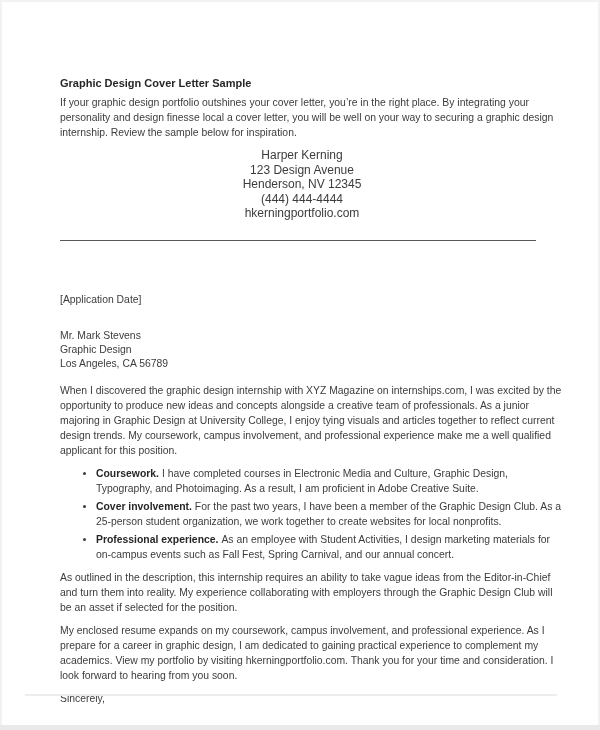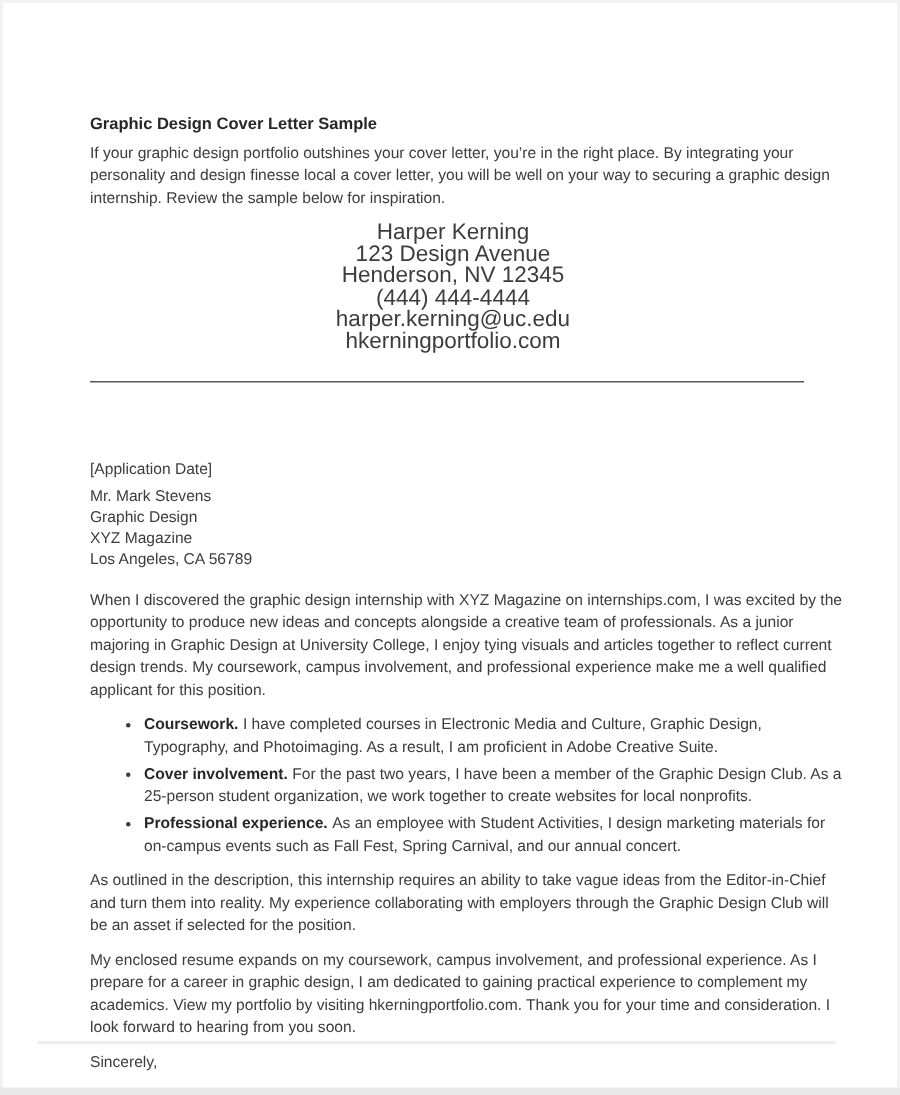--- a/index.html
+++ b/index.html
@@ -15,28 +15,28 @@
     padding:74px 34px 0 58px;
     color:#3c3c3c;
   }
   .title {
     font-size:11px; font-weight:bold; color:#272727; margin:0 0 4px 0; line-height:15px;
   }
   p { font-size:10.4px; line-height:15px; margin:8px 0; color:#3c3c3c; }
   .intro { margin:0 0 8px 0; }
   .contact {
     position:relative; left:-10px;
-    text-align:center; font-size:15px; line-height:14.5px; color:#3c3c3c;
+    text-align:center; font-size:12px; line-height:14.5px; color:#3c3c3c;
   }
   .divider {
     border:none; border-top:1px solid #585858; height:0;
     width:476px; margin:19px 0 0 0;
   }
   .app-date { margin-top:51px; margin-bottom:4px; }
-  .recipient { font-size:10.4px; line-height:14px; color:#3c3c3c; margin-top:4px; }
+  .recipient { font-size:10.4px; line-height:14px; color:#3c3c3c; margin-top:22px; }
   .body-para { margin-top:12px; }
   ul.quals { margin:6px 0 8px 0; padding:0 0 0 36px; }
   ul.quals li {
     font-size:10.4px; line-height:15px; margin:0 0 3px 0; color:#3c3c3c;
     list-style-type:disc;
   }
   .lbl { font-weight:bold; color:#272727; margin-right:3px; }
   .closing { margin-top:8px; margin-bottom:17px; }
   .pagebreak-line {
     position:absolute; left:25px; top:694px; width:532px; height:0;
@@ -53,32 +53,30 @@
 
   <h1 class="title">Graphic Design Cover Letter Sample</h1>
 
   <p class="intro">If your graphic design portfolio outshines your cover letter, you’re in the right place. By integrating your personality and design finesse local a cover letter, you will be well on your way to securing a graphic design internship. Review the sample below for inspiration.</p>
 
   <div class="contact">
     <div>Harper Kerning</div>
     <div>123 Design Avenue</div>
     <div>Henderson, NV 12345</div>
     <div>(444) 444-4444</div>
-    <div>harper.kerning@uc.edu</div>
     <div>hkerningportfolio.com</div>
   </div>
 
   <hr class="divider">
 
   <p class="app-date">[Application Date]</p>
 
   <div class="recipient">
     <div>Mr. Mark Stevens</div>
     <div>Graphic Design</div>
-    <div>XYZ Magazine</div>
     <div>Los Angeles, CA 56789</div>
   </div>
 
   <p class="body-para">When I discovered the graphic design internship with XYZ Magazine on internships.com, I was excited by the opportunity to produce new ideas and concepts alongside a creative team of professionals. As a junior majoring in Graphic Design at University College, I enjoy tying visuals and articles together to reflect current design trends. My coursework, campus involvement, and professional experience make me a well qualified applicant for this position.</p>
 
   <ul class="quals">
     <li>
       <span class="lbl">Coursework.</span><span>I have completed courses in Electronic Media and Culture, Graphic Design, Typography, and Photoimaging. As a result, I am proficient in Adobe Creative Suite.</span>
     </li>
     <li>

